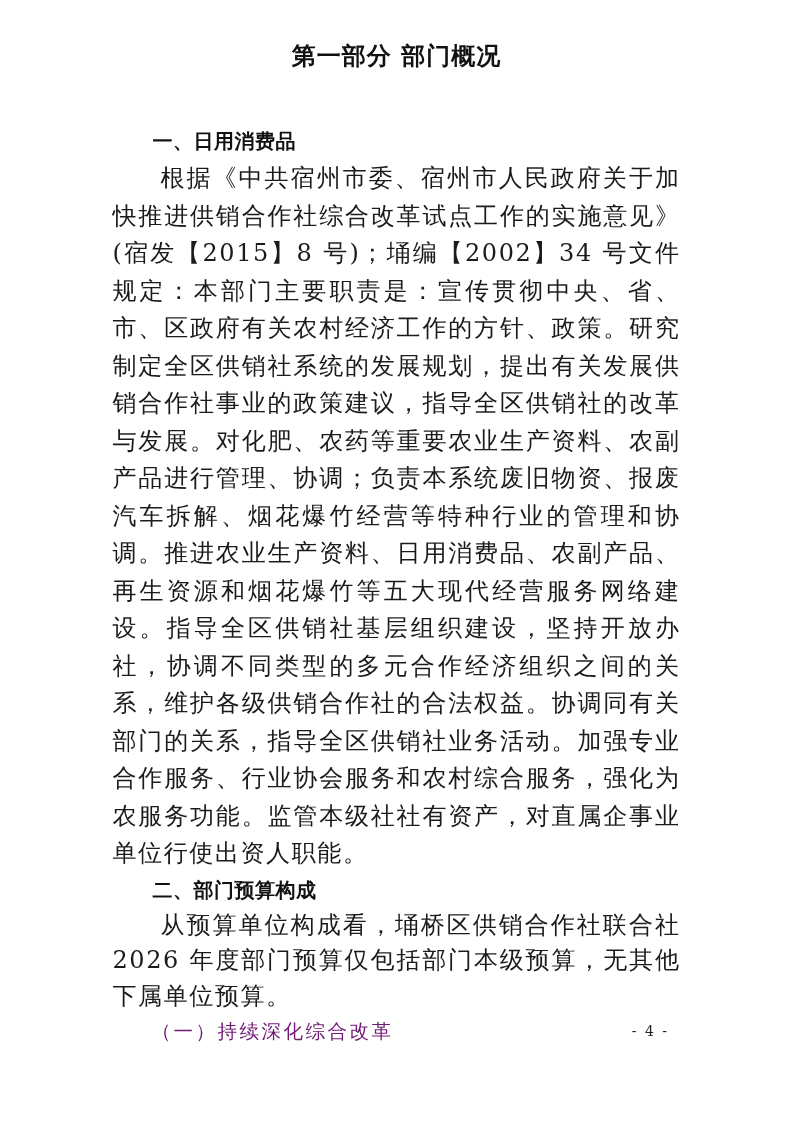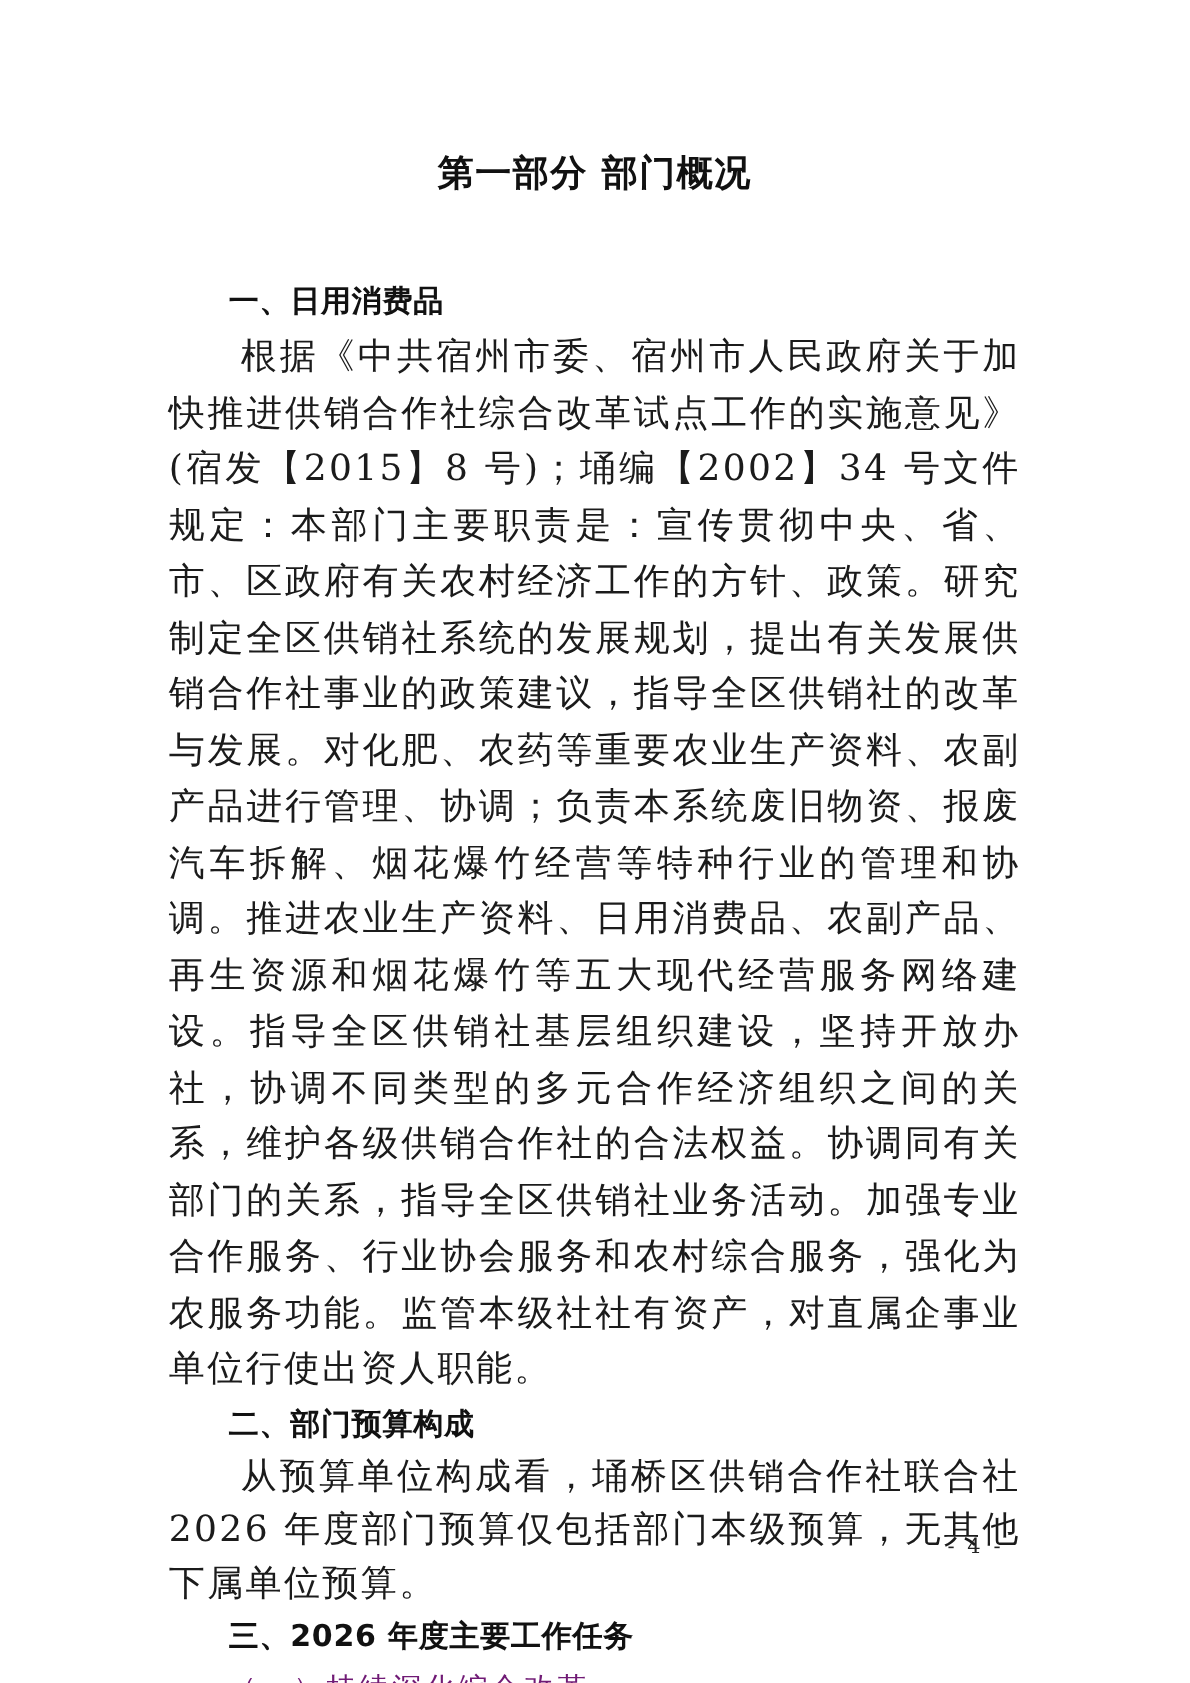--- a/index.html
+++ b/index.html
@@ -10,21 +10,21 @@
   .page {
     position: relative;
     width: 793px;
     height: 1122px;
     background: #ffffff;
     color: #1b1b1b;
     overflow: hidden;
     font-family: "DejaVu Serif", "Liberation Serif", serif;
   }
   .doc-title {
-    padding-top: 99px;
+    padding-top: 40px;
     text-align: center;
     font-family: "DejaVu Sans", "Liberation Sans", sans-serif;
     font-weight: bold;
     font-size: 24px;
     line-height: 33px;
     letter-spacing: 1px;
     color: #111111;
   }
   .content {
     width: 568px;
@@ -37,20 +37,21 @@
     color: #111111;
     text-indent: 2em;
     letter-spacing: 0.5px;
   }
   .heading-first {
     margin-top: 49px;
     line-height: 38px;
   }
   .heading-mid {
     line-height: 35px;
+    font-family: Liberation Serif, serif;
   }
   .para {
     font-family: "DejaVu Serif", "Liberation Serif", serif;
     font-size: 24px;
     color: #1b1b1b;
     text-align: justify;
     text-align-last: left;
     text-justify: inter-character;
     text-indent: 2em;
     letter-spacing: 1.6px;
@@ -90,21 +91,20 @@
   <div class="content">
 
     <div class="heading heading-first">一、日用消费品</div>
 
     <div class="para para-main">根据《中共宿州市委、宿州市人民政府关于加快推进供销合作社综合改革试点工作的实施意见》(宿发【2015】8 号)；埇编【2002】34 号文件规定：本部门主要职责是：宣传贯彻中央、省、市、区政府有关农村经济工作的方针、政策。研究制定全区供销社系统的发展规划，提出有关发展供销合作社事业的政策建议，指导全区供销社的改革与发展。对化肥、农药等重要农业生产资料、农副产品进行管理、协调；负责本系统废旧物资、报废汽车拆解、烟花爆竹经营等特种行业的管理和协调。推进农业生产资料、日用消费品、农副产品、再生资源和烟花爆竹等五大现代经营服务网络建设。指导全区供销社基层组织建设，坚持开放办社，协调不同类型的多元合作经济组织之间的关系，维护各级供销合作社的合法权益。协调同有关部门的关系，指导全区供销社业务活动。加强专业合作服务、行业协会服务和农村综合服务，强化为农服务功能。监管本级社社有资产，对直属企事业单位行使出资人职能。</div>
 
     <div class="heading heading-mid">二、部门预算构成</div>
 
     <div class="para para-small">从预算单位构成看，埇桥区供销合作社联合社 2026 年度部门预算仅包括部门本级预算，无其他下属单位预算。</div>
 
-    <div class="heading heading-mid">三、2026 年度主要工作任务</div>
 
     <div class="subheading">（一）持续深化综合改革</div>
 
   </div>
 
   <div class="page-number">- 4 -</div>
 
 </div>
 
 </body></html>

